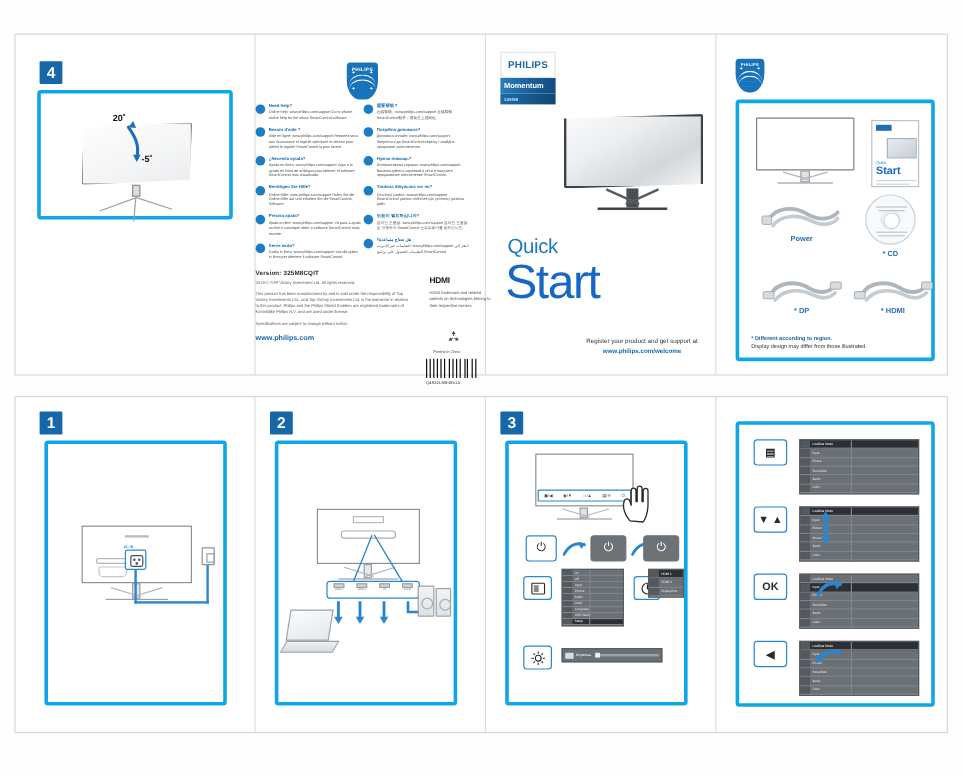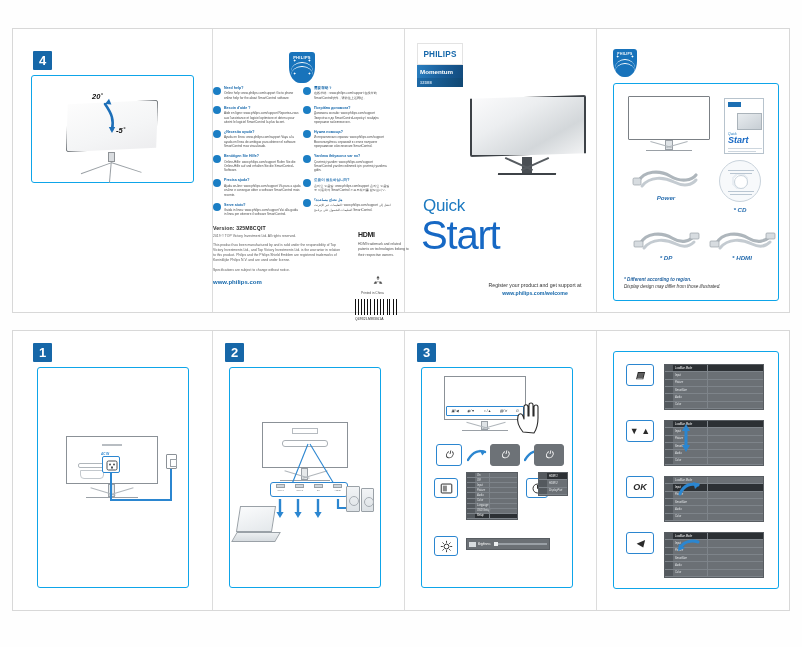--- a/index.html
+++ b/index.html
@@ -18,24 +18,23 @@
     border: 1px solid #d8d8d8;
   }
   #sheet-top { left: 12px; top: 28px; width: 778px; height: 285px; }
   #sheet-bottom { left: 12px; top: 330px; width: 778px; height: 281px; }
 
   .vdiv { position: absolute; top: 0; bottom: 0; width: 1px; background: #dcdcdc; }
 
   
   .frame {
     position: absolute;
-    border: 1px solid #0ea5e9;
+    border: 3px solid #0ea5e9;
     border-radius: 3px;
     background: #fff;
-    font-style: italic;
   }
   .badge {
     position: absolute;
     width: 19px; height: 19px;
     background: #1667a8;
     color: #fff;
     font-size: 13px; font-weight: bold;
     display: flex; align-items: center; justify-content: center;
     border-radius: 1px;
   }

